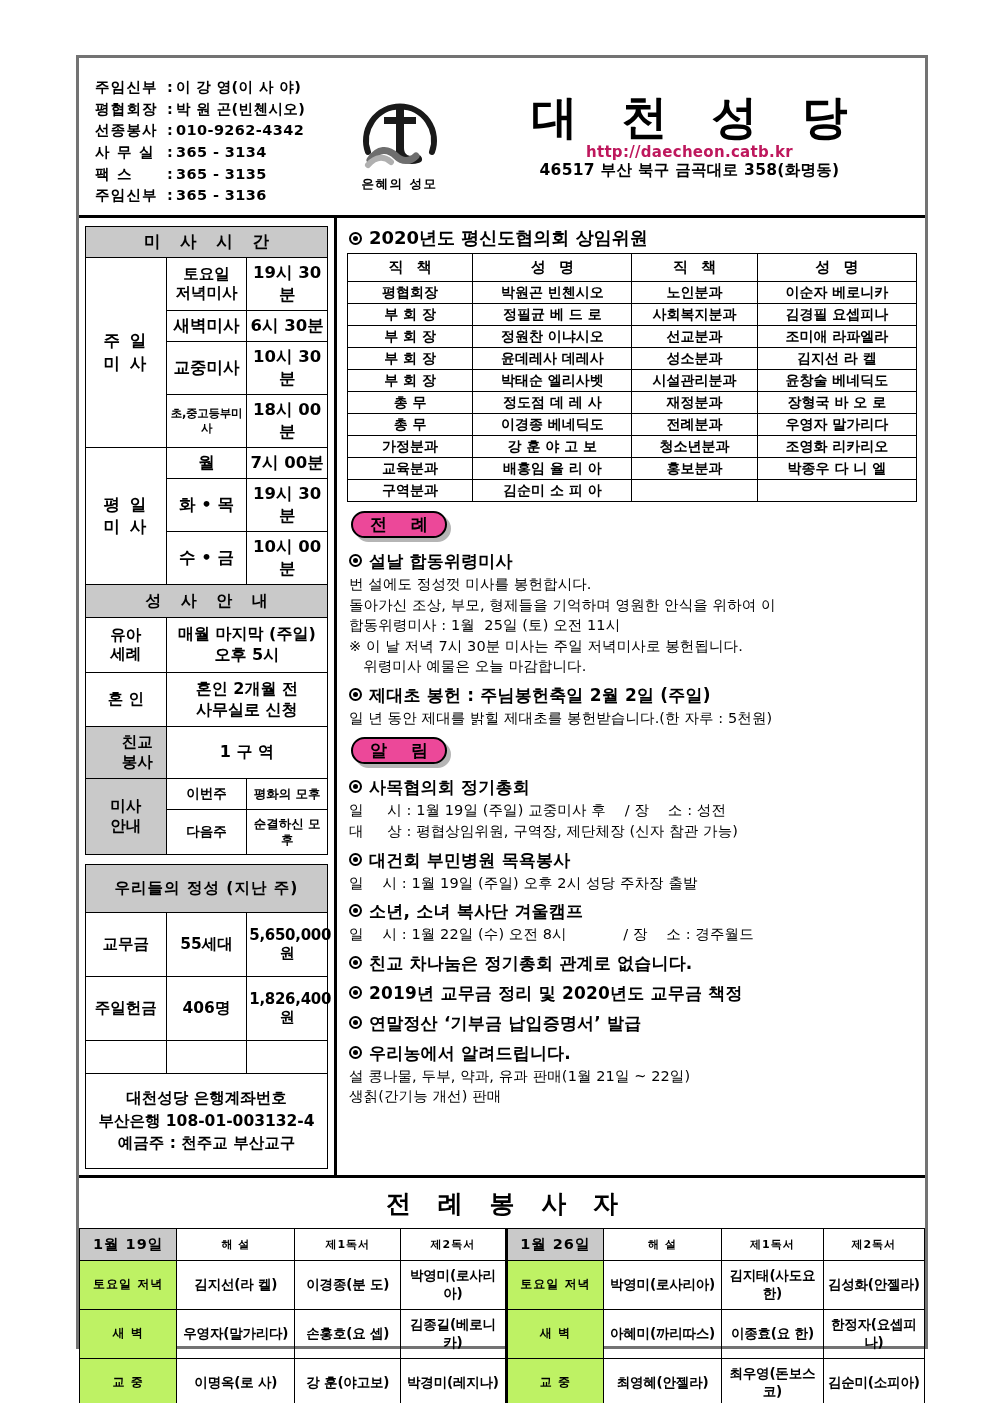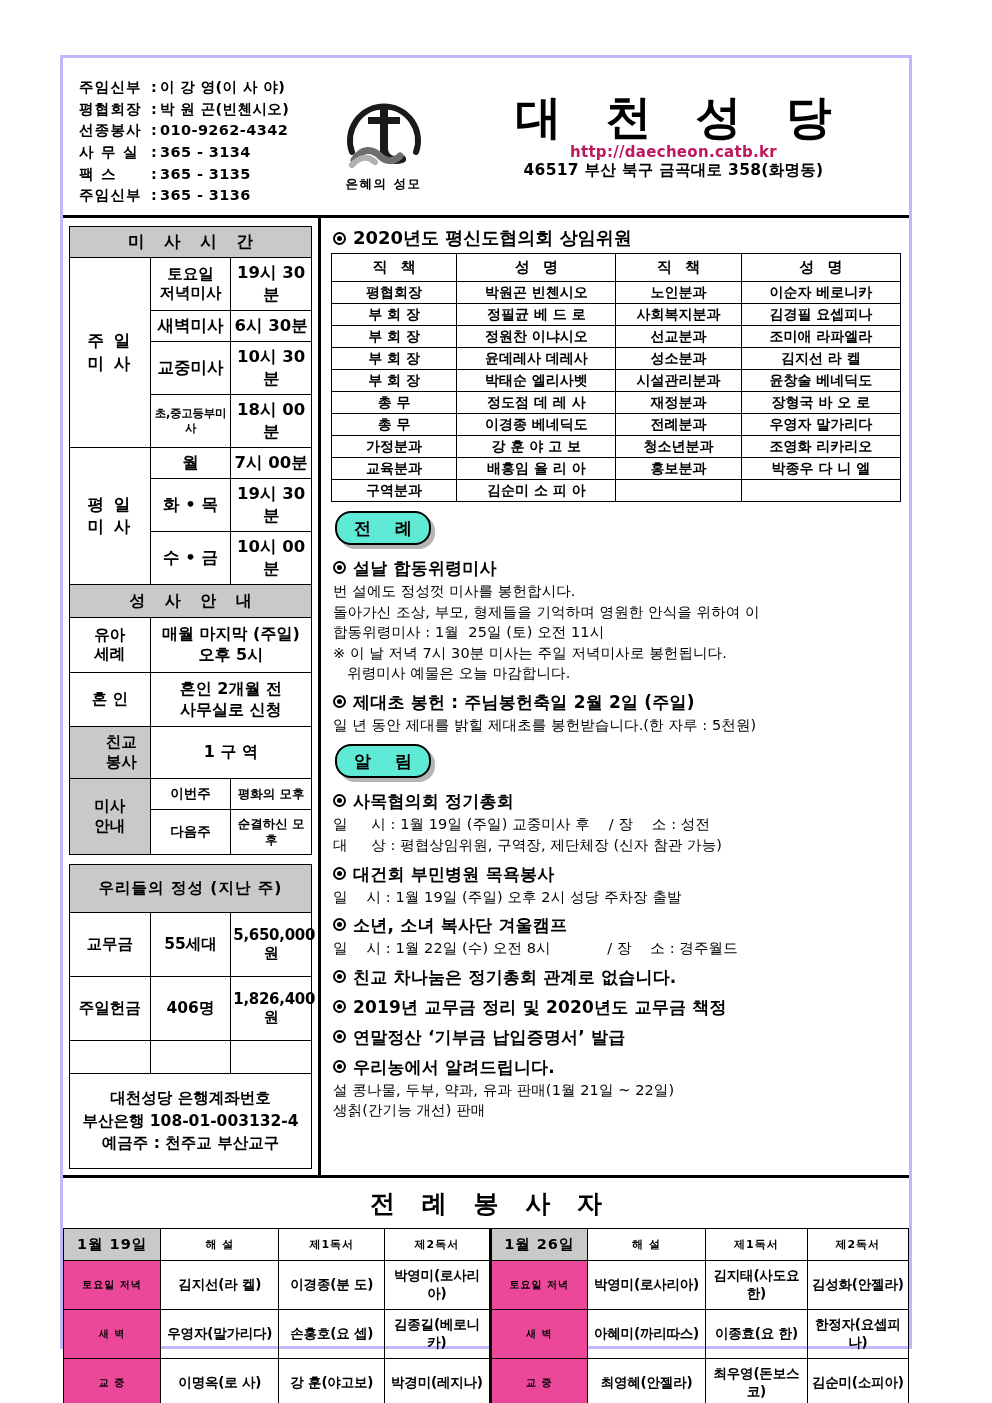--- a/index.html
+++ b/index.html
@@ -8,23 +8,23 @@
     background: #ffffff;
   }
   body {
     width: 992px; height: 1403px;
     font-family: "DejaVu Sans", "Liberation Sans", sans-serif;
     color: #000;
     position: relative;
   }
   .page {
     position: absolute;
-    left: 60px; top: 55px;
+    left: 76px; top: 55px;
     width: 852px; height: 1294px;
-    border: 3px solid #c4b5fd;
+    border: 3px solid #737373;
     background: #fff;
   }
 
   
   .header {
     display: flex;
     height: 160px;
     border-bottom: 3px solid #000;
     align-items: stretch;
   }
@@ -148,27 +148,27 @@
   .bullet::after {
     content: ""; position: absolute;
     left: 2px; top: 2px; width: 5px; height: 5px;
     background: #000; border-radius: 50%;
   }
   .comm-tbl td { font-size: 14px; padding: 1.5px 2px; }
   .comm-tbl th { font-size: 15px; padding: 4px 2px; letter-spacing: 4px; text-indent: 4px; }
 
   .pill {
     display: inline-flex; align-items: center; justify-content: center;
-    min-width: 96px; height: 34px;
+    min-width: 96px; height: 27px;
     border: 2px solid #000; border-radius: 16px;
     font-size: 17px; font-weight: bold;
     letter-spacing: 9px; text-indent: 9px;
     box-shadow: 4px 4px 0 0 #b5b5b5;
     margin: 9px 0 5px 4px;
-    background: #5eead4;
+    background: #ec4899;
   }
   .item {
     display: flex; align-items: flex-start; gap: 7px;
     font-size: 17px; font-weight: bold;
     margin: 7px 0 1px 2px;
     letter-spacing: 0.2px;
   }
   .item .bullet { margin-top: 4px; }
   .sub {
     font-size: 14.5px; line-height: 1.42;
@@ -191,21 +191,21 @@
   .srv-tbl td {
     border: 1.5px solid #000;
     text-align: center; vertical-align: middle;
     font-weight: bold;
     font-size: 13.5px;
     padding: 6px 1px;
     letter-spacing: -0.2px;
   }
   .srv-tbl td.hd { background: #c9c9c9; font-size: 14.5px; letter-spacing: 1px; }
   .srv-tbl td.hd2 { font-size: 11px; letter-spacing: 1px; }
-  .srv-tbl td.rl { background: #ec4899; font-size: 10px; letter-spacing: 1px; }
+  .srv-tbl td.rl { background: #bef264; font-size: 12px; letter-spacing: 1px; }
   .srv-tbl td.gap { border-left: 3px solid #000; }
 </style>
 </head>
 <body>
 
 <div class="page">
 
   <div class="header">
     <div class="contact">
       <div class="contact-row">

